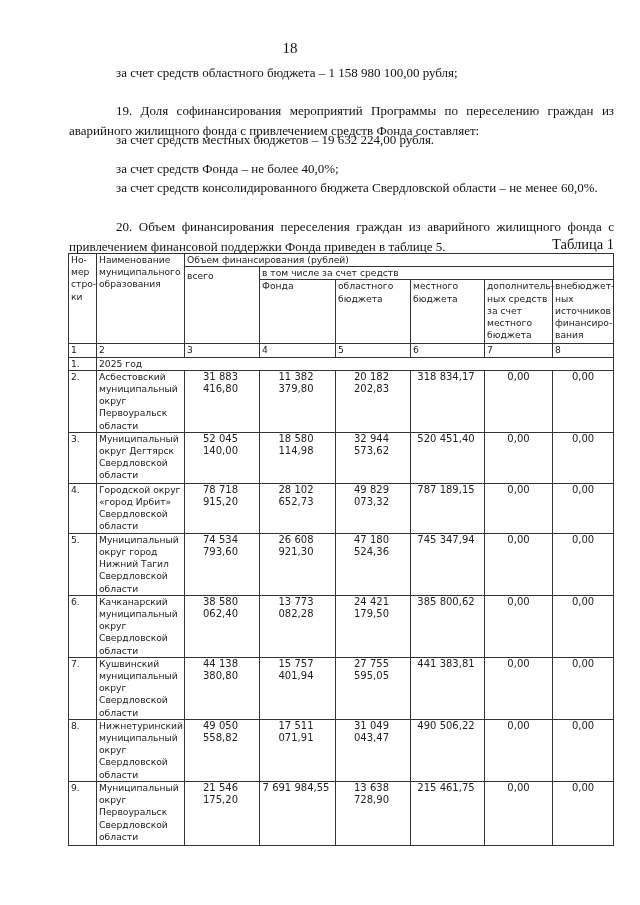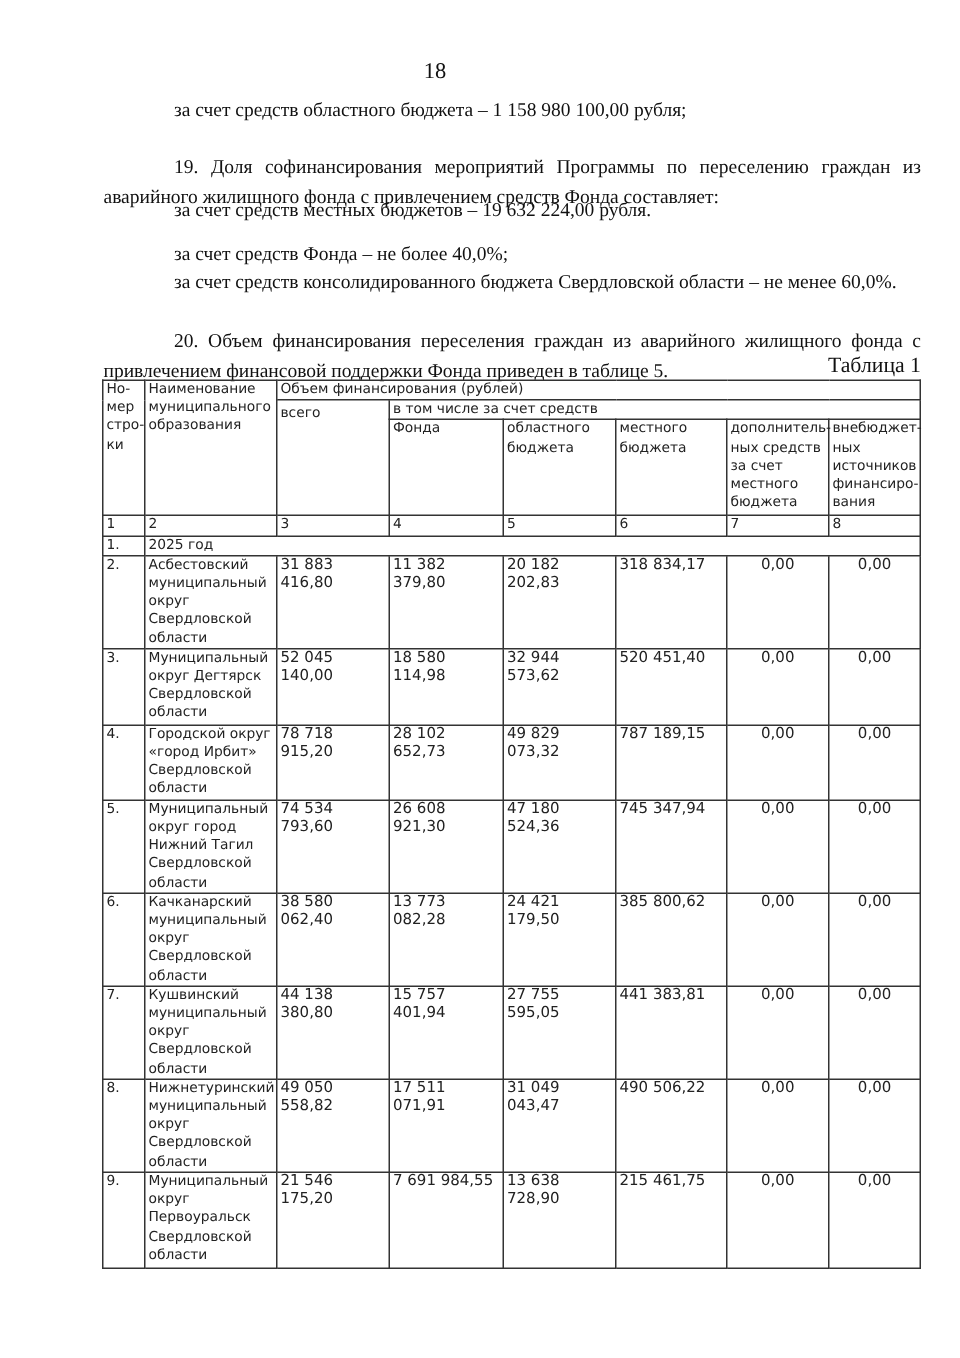--- a/index.html
+++ b/index.html
@@ -7,21 +7,21 @@
          font-family:"Liberation Serif", serif; color:#111; }
   .page-num { position:absolute; top:40px; left:0; width:580px; text-align:center; font-size:15px; }
   .para { position:absolute; left:69px; width:545px; font-size:13px; line-height:19.5px; }
   .indent { text-indent:47px; }
   .caption { position:absolute; top:236px; right:26px; font-size:14.5px; }
   table.fin { position:absolute; left:68px; top:253px; border-collapse:collapse;
               table-layout:fixed; width:545px; font-family:"DejaVu Sans", sans-serif;
               font-size:9.2px; line-height:12.2px; color:#222; }
   table.fin td, table.fin th { border:1px solid #333; padding:0 2px; vertical-align:top; font-weight:normal; }
   .c { }
-  .num { text-align:left; padding-right:5px !important; font-size:10px;margin-left:28px; }
+  .num { text-align:center; padding-right:5px !important; font-size:10px;margin-left:28px; }
   .zero { text-align:center; font-size:10px; }
   .name { text-align:left; }
 </style>
 </head>
 <body>
 
 <div class="page-num">18</div>
 
 <div class="para indent" style="top:63px;">за счет средств областного бюджета – 1 158 980 100,00 рубля;</div>
 <div class="para indent" style="top:82px;margin-top:48px;">за счет средств местных бюджетов – 19 632 224,00 рубля.</div>
@@ -70,21 +70,21 @@
     <td class="c">7</td>
     <td class="c">8</td>
   </tr>
   <tr style="height:12px">
     <td class="c">1.</td>
     <td colspan="7" class="c">2025 год</td>
   </tr>
 
   <tr style="height:61px">
     <td class="c">2.</td>
-    <td class="name">Асбестовский муниципальный округ Свердловской области</td>
+    <td class="name">Асбестовский муниципальный округ Первоуральск области</td>
     <td class="num">31 883 416,80</td>
     <td class="num">11 382 379,80</td>
     <td class="num">20 182 202,83</td>
     <td class="num">318 834,17</td>
     <td class="zero">0,00</td>
     <td class="zero">0,00</td>
   </tr>
   <tr style="height:51px">
     <td class="c">3.</td>
     <td class="name">Муниципальный округ Дегтярск Свердловской области</td>

